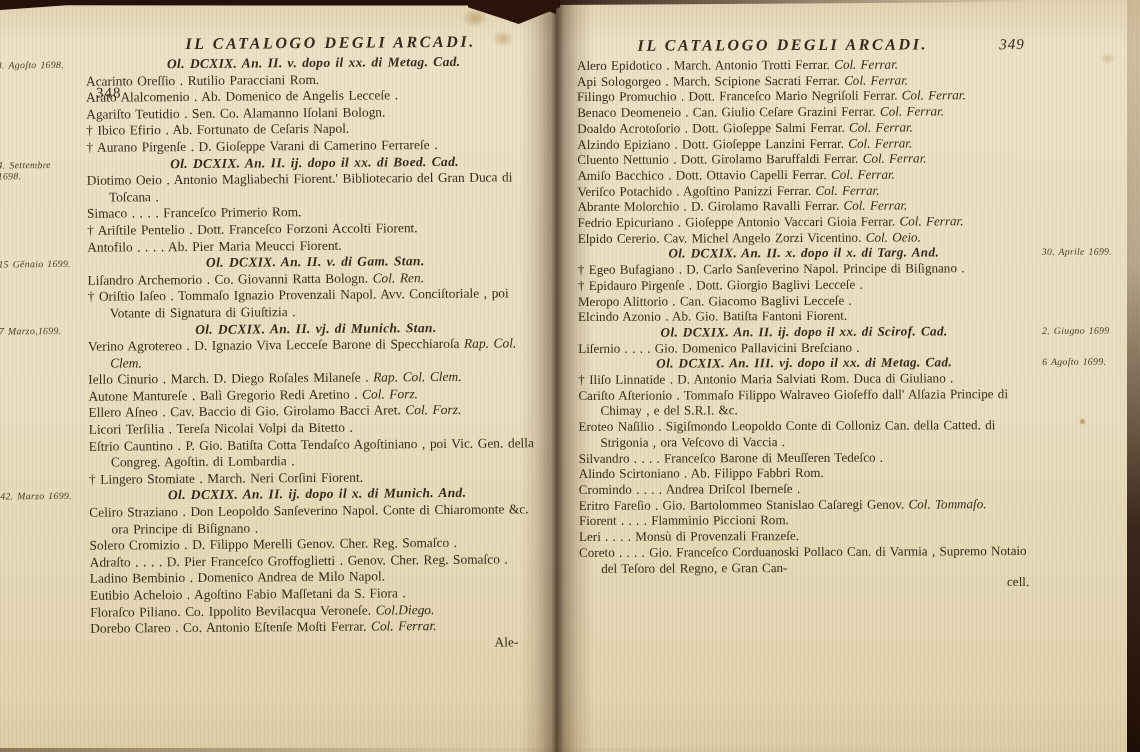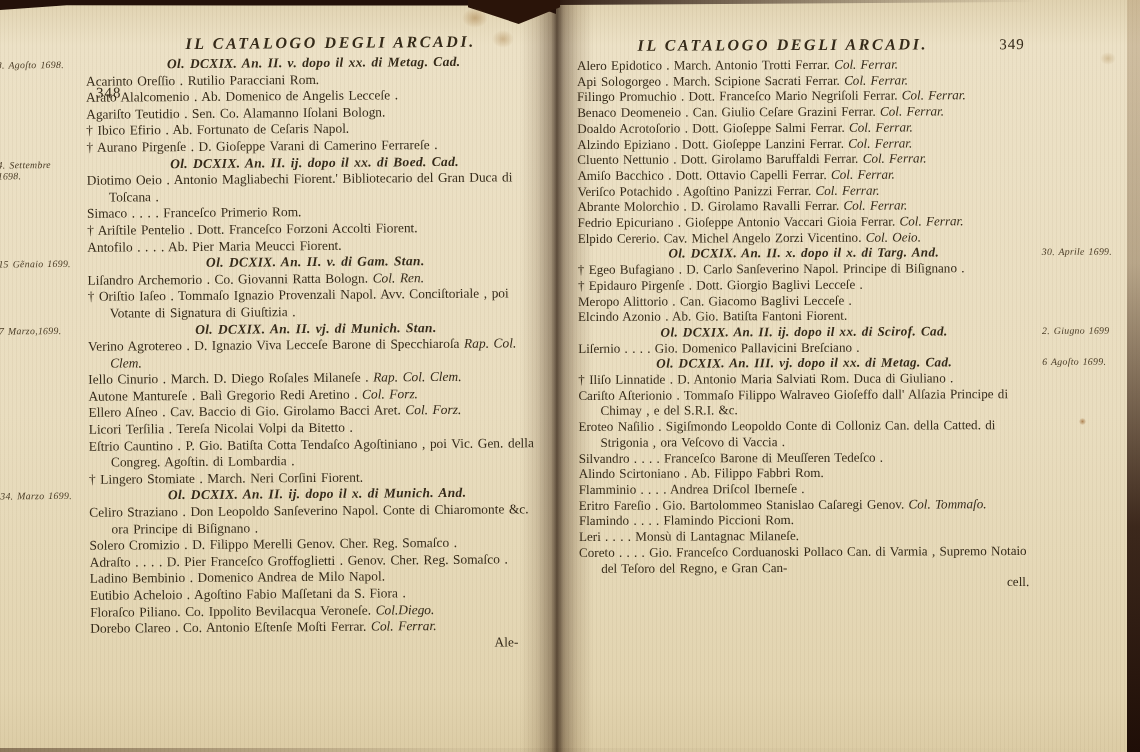--- a/index.html
+++ b/index.html
@@ -56,21 +56,21 @@
   .page-left{left:88px;top:34px;width:456px;transform:rotate(-0.45deg);}
   .page-right{left:578px;top:36px;width:452px;transform:rotate(-0.25deg);}
 
   .pagehead{position:relative;height:20px;margin-bottom:1px;}
   .runtitle{
     display:block;text-align:center;font-style:italic;font-weight:bold;
     font-size:16px;letter-spacing:2.6px;white-space:nowrap;
   }
   .pagenum{position:absolute;top:1px;font-size:15px;letter-spacing:1px;}
   .page-left .pagenum{left:10px;margin-top:48px;}
-  .page-right .pagenum{right:4px;}
+  .page-right .pagenum{right:4px;font-style:italic;}
   .page-left .runtitle{padding-left:34px;}
   .page-right .runtitle{padding-right:40px;}
 
   .textblock{position:relative;}
   .page-left  .textblock{font-size:13.4px;line-height:16.6px;word-spacing:1.2px;}
   .page-right .textblock{font-size:13.1px;line-height:15.7px;word-spacing:1px;}
 
   .textblock p{margin:0;position:relative;}
   p.entry{padding-left:22px;text-indent:-22px;}
   p.heading{text-align:center;font-style:italic;font-weight:bold;letter-spacing:.4px;}
@@ -123,21 +123,21 @@
         <p class="line entry"><span>Liſandro Archemorio .  Co. Giovanni Ratta Bologn. </span><span class="it">Col. Ren.</span></p>
         <p class="line entry"><span class="dagger">† </span><span>Oriſtio Iaſeo .  Tommaſo Ignazio Provenzali Napol. Avv. Conciſtoriale , poi Votante di Signatura di Giuſtizia .</span></p>
         <p class="line heading">Ol. DCXIX. An. II. vj. di Munich. Stan.<span class="margin-note">7 Marzo,1699.</span></p>
         <p class="line entry"><span>Verino Agrotereo .  D. Ignazio Viva Lecceſe Barone di Specchiaroſa </span><span class="it">Rap. Col. Clem.</span></p>
         <p class="line entry"><span>Iello Cinurio .  March. D. Diego Roſales Milaneſe . </span><span class="it">Rap. Col. Clem.</span></p>
         <p class="line entry"><span>Autone Mantureſe .  Balì Gregorio Redi Aretino . </span><span class="it">Col. Forz.</span></p>
         <p class="line entry"><span>Ellero Aſneo .  Cav. Baccio di Gio. Girolamo Bacci Aret. </span><span class="it">Col. Forz.</span></p>
         <p class="line entry"><span>Licori Terſilia .  Tereſa Nicolai Volpi da Bitetto .</span></p>
         <p class="line entry"><span>Eſtrio Cauntino .  P. Gio. Batiſta Cotta Tendaſco Agoſtiniano , poi Vic. Gen. della Congreg. Agoſtin. di Lombardia .</span></p>
         <p class="line entry"><span class="dagger">† </span><span>Lingero Stomiate .  March. Neri Corſini Fiorent.</span></p>
-        <p class="line heading">Ol. DCXIX. An. II. ij. dopo il x. di Munich. And.<span class="margin-note">34. Marzo 1699.</span></p>
+        <p class="line heading">Ol. DCXIX. An. II. ij. dopo il x. di Munich. And.<span class="margin-note">42. Marzo 1699.</span></p>
         <p class="line entry"><span>Celiro Straziano .  Don Leopoldo Sanſeverino Napol. Conte di Chiaromonte &amp;c. ora Principe di Biſignano .</span></p>
         <p class="line entry"><span>Solero Cromizio .  D. Filippo Merelli Genov.  Cher. Reg. Somaſco .</span></p>
         <p class="line entry"><span>Adraſto . . . . D. Pier Franceſco Groffoglietti .  Genov.  Cher. Reg. Somaſco .</span></p>
         <p class="line entry"><span>Ladino Bembinio .  Domenico Andrea de Milo Napol.</span></p>
         <p class="line entry"><span>Eutibio Acheloio .  Agoſtino Fabio Maſſetani da S. Fiora .</span></p>
         <p class="line entry"><span>Floraſco Piliano. Co. Ippolito Bevilacqua Veroneſe. </span><span class="it">Col.Diego.</span></p>
         <p class="line entry"><span>Dorebo Clareo .  Co. Antonio Eſtenſe Moſti Ferrar. </span><span class="it">Col. Ferrar.</span></p>
       </div>
     <p class="catchword">Ale-</p>
   </div>
@@ -166,21 +166,21 @@
         <p class="line entry"><span>Meropo Alittorio .  Can. Giacomo Baglivi Lecceſe .</span></p>
         <p class="line entry"><span>Elcindo Azonio .  Ab. Gio. Batiſta Fantoni Fiorent.</span></p>
         <p class="line heading">Ol. DCXIX. An. II. ij. dopo il xx. di Scirof. Cad.<span class="margin-note">2. Giugno 1699</span></p>
         <p class="line entry"><span>Liſernio . . . .  Gio. Domenico Pallavicini Breſciano .</span></p>
         <p class="line heading">Ol. DCXIX. An. III. vj. dopo il xx. di Metag. Cad.<span class="margin-note">6 Agoſto 1699.</span></p>
         <p class="line entry"><span class="dagger">† </span><span>Iliſo Linnatide .  D. Antonio Maria Salviati Rom. Duca di Giuliano .</span></p>
         <p class="line entry"><span>Cariſto Aſterionio .  Tommaſo Filippo Walraveo Gioſeffo dall' Alſazia Principe di Chimay , e del S.R.I. &amp;c.</span></p>
         <p class="line entry"><span>Eroteo Naſilio . Sigiſmondo Leopoldo Conte di Colloniz Can. della Catted. di Strigonia ,  ora Veſcovo di Vaccia .</span></p>
         <p class="line entry"><span>Silvandro . . . .  Franceſco Barone di Meuſſeren Tedeſco .</span></p>
         <p class="line entry"><span>Alindo Scirtoniano .  Ab. Filippo Fabbri Rom.</span></p>
-        <p class="line entry"><span>Flamminio . . . .  Andrea Driſcol Iberneſe .</span></p>
+        <p class="line entry"><span>Cromindo . . . .  Andrea Driſcol Iberneſe .</span></p>
         <p class="line entry"><span>Eritro Fareſio .  Gio. Bartolommeo  Stanislao Caſaregi Genov. </span><span class="it">Col. Tommaſo.</span></p>
-        <p class="line entry"><span>Flamindo . . . .  Flamindo Piccioni Rom.</span></p>
-        <p class="line entry"><span>Leri . . . .  Monsù di Lantagnac Milaneſe.</span></p>
+        <p class="line entry"><span>Fiorent . . . .  Flamminio Piccioni Rom.</span></p>
+        <p class="line entry"><span>Leri . . . .  Monsù di Provenzali Franzeſe.</span></p>
         <p class="line entry"><span>Coreto . . . .  Gio. Franceſco Corduanoski Pollaco Can. di Varmia , Supremo Notaio del Teſoro del Regno, e Gran Can-</span></p>
       </div>
     <p class="catchword">cell.</p>
   </div>
 </div>
 
 </body></html>

